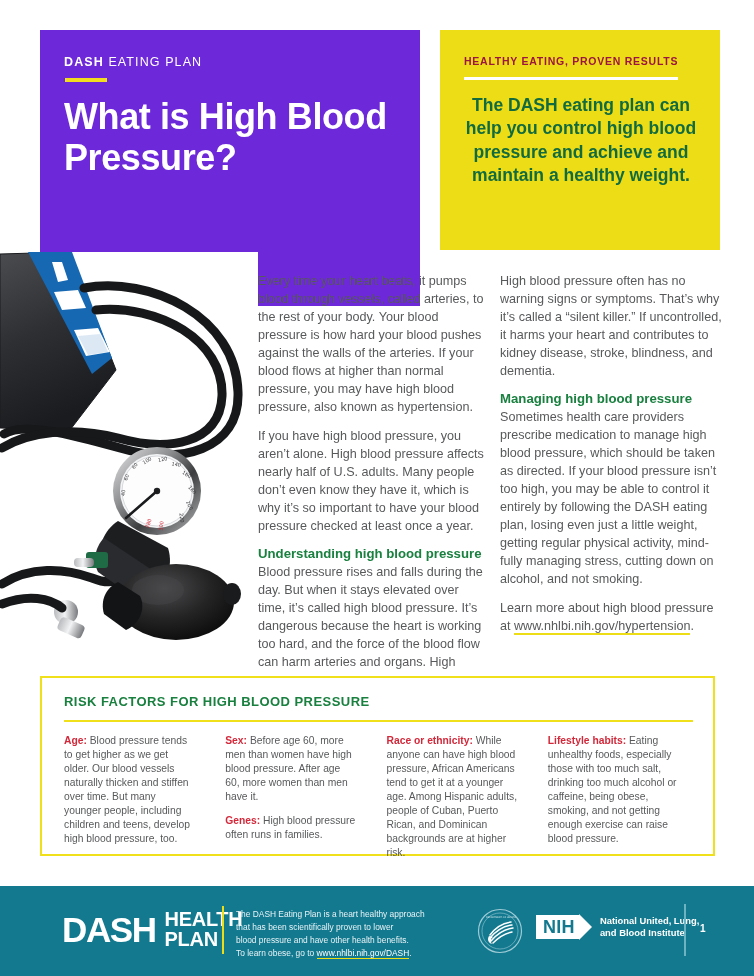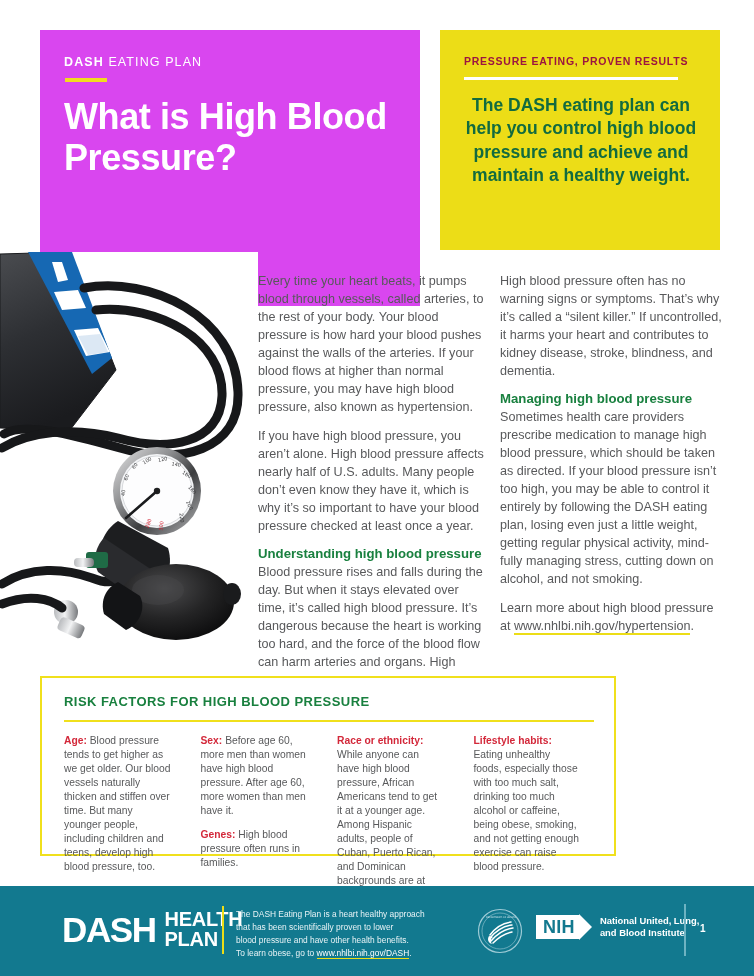--- a/index.html
+++ b/index.html
@@ -7,21 +7,21 @@
     width: 754px; height: 976px;
     background: #ffffff;
     font-family: "Liberation Sans", sans-serif;
     overflow: hidden;
   }
   .page { position: relative; width: 754px; height: 976px; background: #fff; }
 
   
   .hdr-red {
     position: absolute; left: 40px; top: 30px; width: 380px; height: 276px;
-    background: #d946ef;
+    background: #6d28d9;
     padding: 26px 0 0 24px;
   }
   .eyebrow-red {
     color: #ffffff; font-size: 12.5px; letter-spacing: 1.1px;
     font-weight: 400; line-height: 1;
   }
   .eyebrow-red b { font-weight: 700; }
   .rule-yellow {
     width: 42px; height: 4px; background: #f2dd1e; margin: 9px 0 0 1px;
   }
@@ -62,21 +62,21 @@
     color: #19803f; font-size: 13.2px; font-weight: 700; line-height: 1.22;
     margin-bottom: 1px;
   }
   .body-p a, .link-y {
     color: #58595b; text-decoration: none;
     border-bottom: 2px solid #ecdd17; padding-bottom: 0px;
   }
 
   
   .risk {
-    position: absolute; left: 40px; top: 676px; width: 576px; height: 180px;
+    position: absolute; left: 40px; top: 676px; width: 675px; height: 180px;
     border: 2px solid #f0e01c; background: #fff;
     padding: 16px 20px 0 22px;
   }
   .risk-h {
     color: #19803f; font-size: 13px; font-weight: 700; letter-spacing: 0.45px;
   }
   .risk-rule { height: 2px; background: #f0e01c; margin: 11px 0 12px 0; width: 100%; }
   .risk-cols { display: flex; gap: 16px; }
   .risk-col { width: 158px; padding-right: 14px; }
   .risk-item { margin-bottom: 10px; }
@@ -137,21 +137,21 @@
 
   <div class="hdr-red">
     <div class="eyebrow-red">
       <b>DASH</b><span> EATING PLAN</span>
     </div>
     <div class="rule-yellow"></div>
     <div class="hdr-title">What is High Blood Pressure?</div>
   </div>
 
   <div class="hdr-yellow">
-    <div class="eyebrow-maroon">PRESSURE EATING, PROVEN RESULTS</div>
+    <div class="eyebrow-maroon">HEALTHY EATING, PROVEN RESULTS</div>
     <div class="rule-white"></div>
     <div class="hdr-sub">The DASH eating plan can help you control high blood pressure and achieve and maintain a healthy weight.</div>
   </div>
 
   <div class="photo">
     <svg width="258" height="415" viewBox="0 0 258 415" aria-hidden="true">
       <defs>
         <radialGradient id="gbulb" cx="40%" cy="32%" r="72%">
           <stop offset="0%" stop-color="#4b4b4d"></stop>
           <stop offset="55%" stop-color="#242425"></stop>

